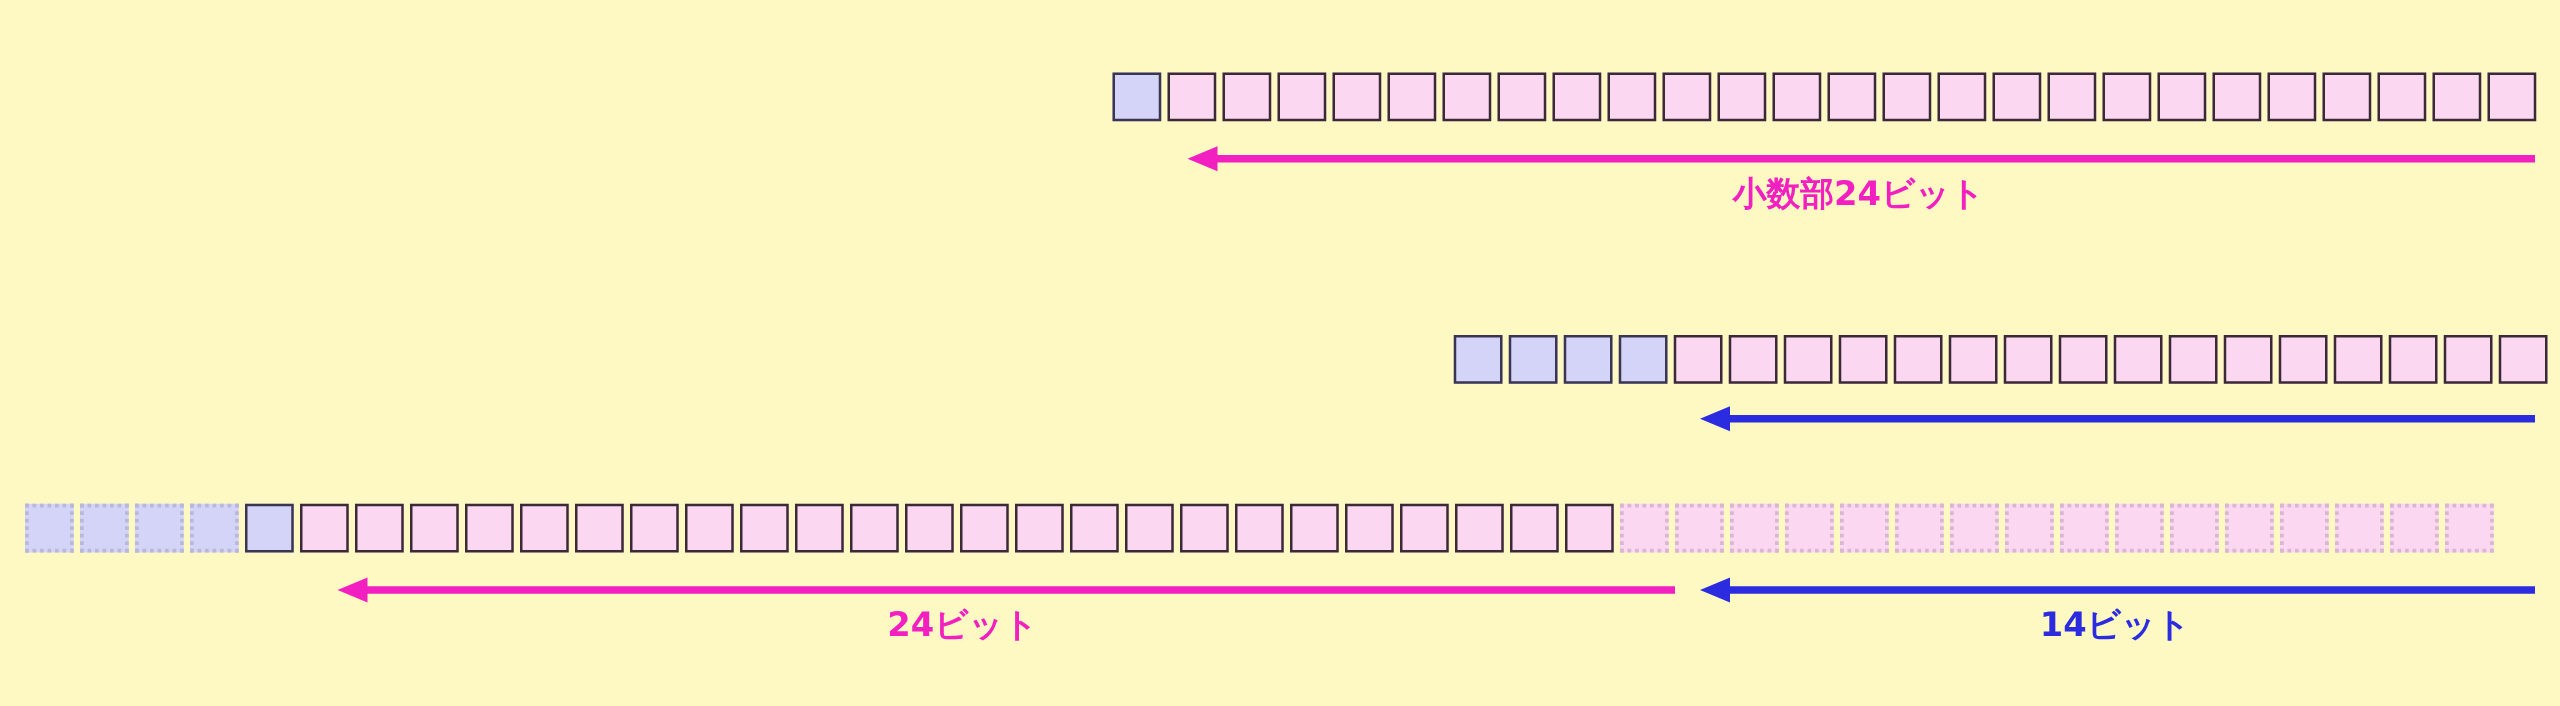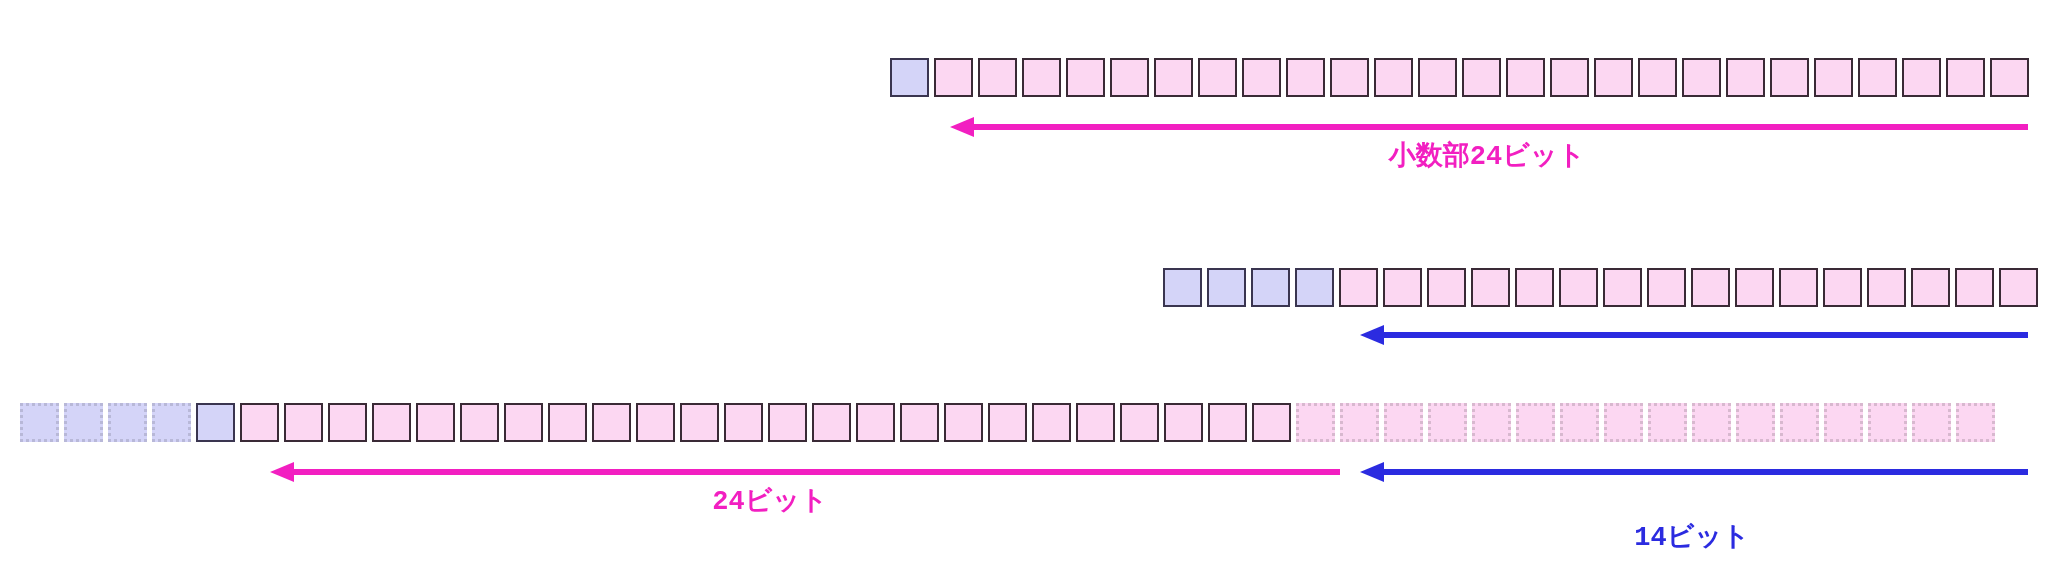--- a/index.html
+++ b/index.html
@@ -8,23 +8,22 @@
     padding: 0;
     background: #000000;
   }
   body {
     font-family: "DejaVu Sans", "Liberation Sans", sans-serif;
   }
   #stage {
     position: relative;
     width: 2048px;
     height: 565px;
-    background: #ffffff;
+    background: #fef9c3;
     overflow: hidden;
-    font-family: Liberation Mono, monospace;
   }
 
   
   .bit-row {
     position: absolute;
     display: flex;
     flex-direction: row;
     align-items: flex-start;
     height: 44px;
   }
@@ -71,21 +70,21 @@
   
   .arrow-label {
     position: absolute;
     font-size: 27px;
     font-weight: bold;
     white-space: nowrap;
     transform: translateX(-50%);
     letter-spacing: 0px;
   }
   .arrow-label.magenta { color: #f21fc1; }
-  .arrow-label.blue    { color: #2b2be0; margin-top: 36px; }
+  .arrow-label.blue    { color: #2b2be0; }
 </style>
 </head>
 <body>
 
 <div id="stage">
 
 <div class="bit-row" style="left: 890px; top: 58px;">
       <div class="bit-cell blue"></div>
       <div class="bit-cell pink"></div>
       <div class="bit-cell pink"></div>

